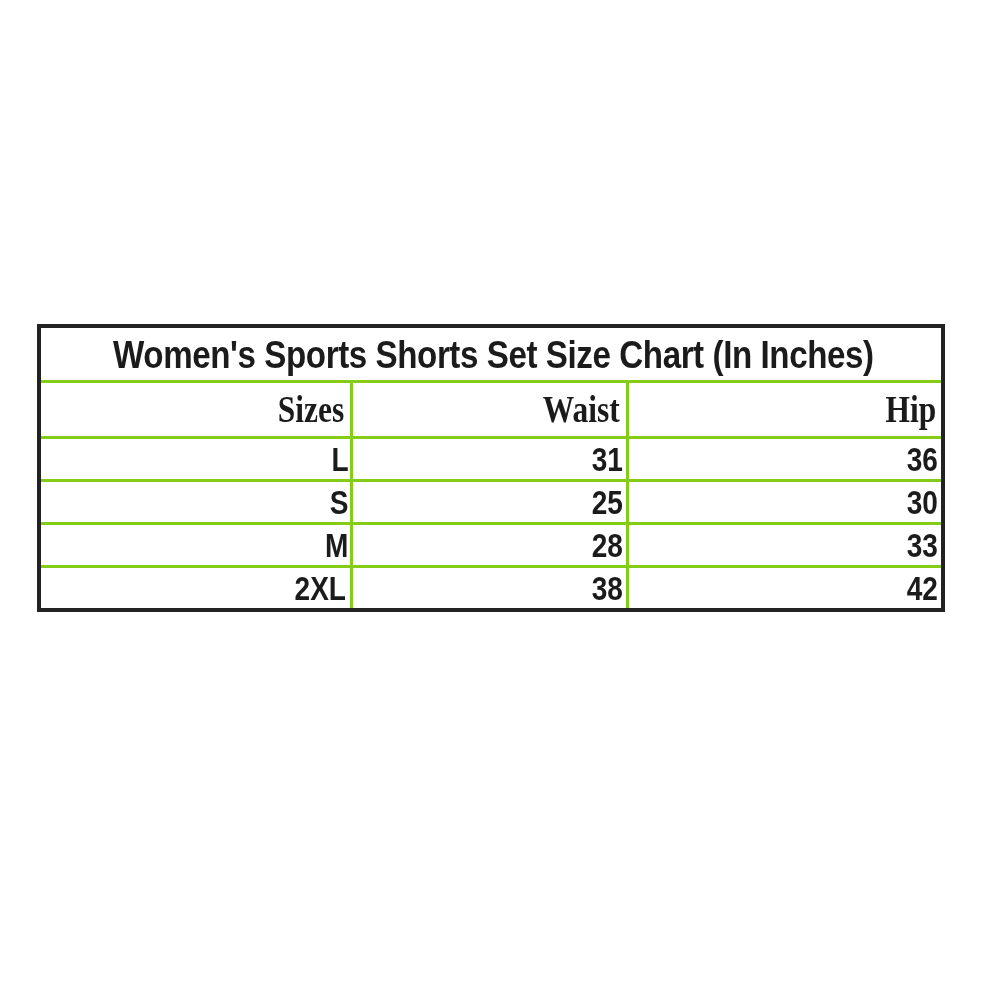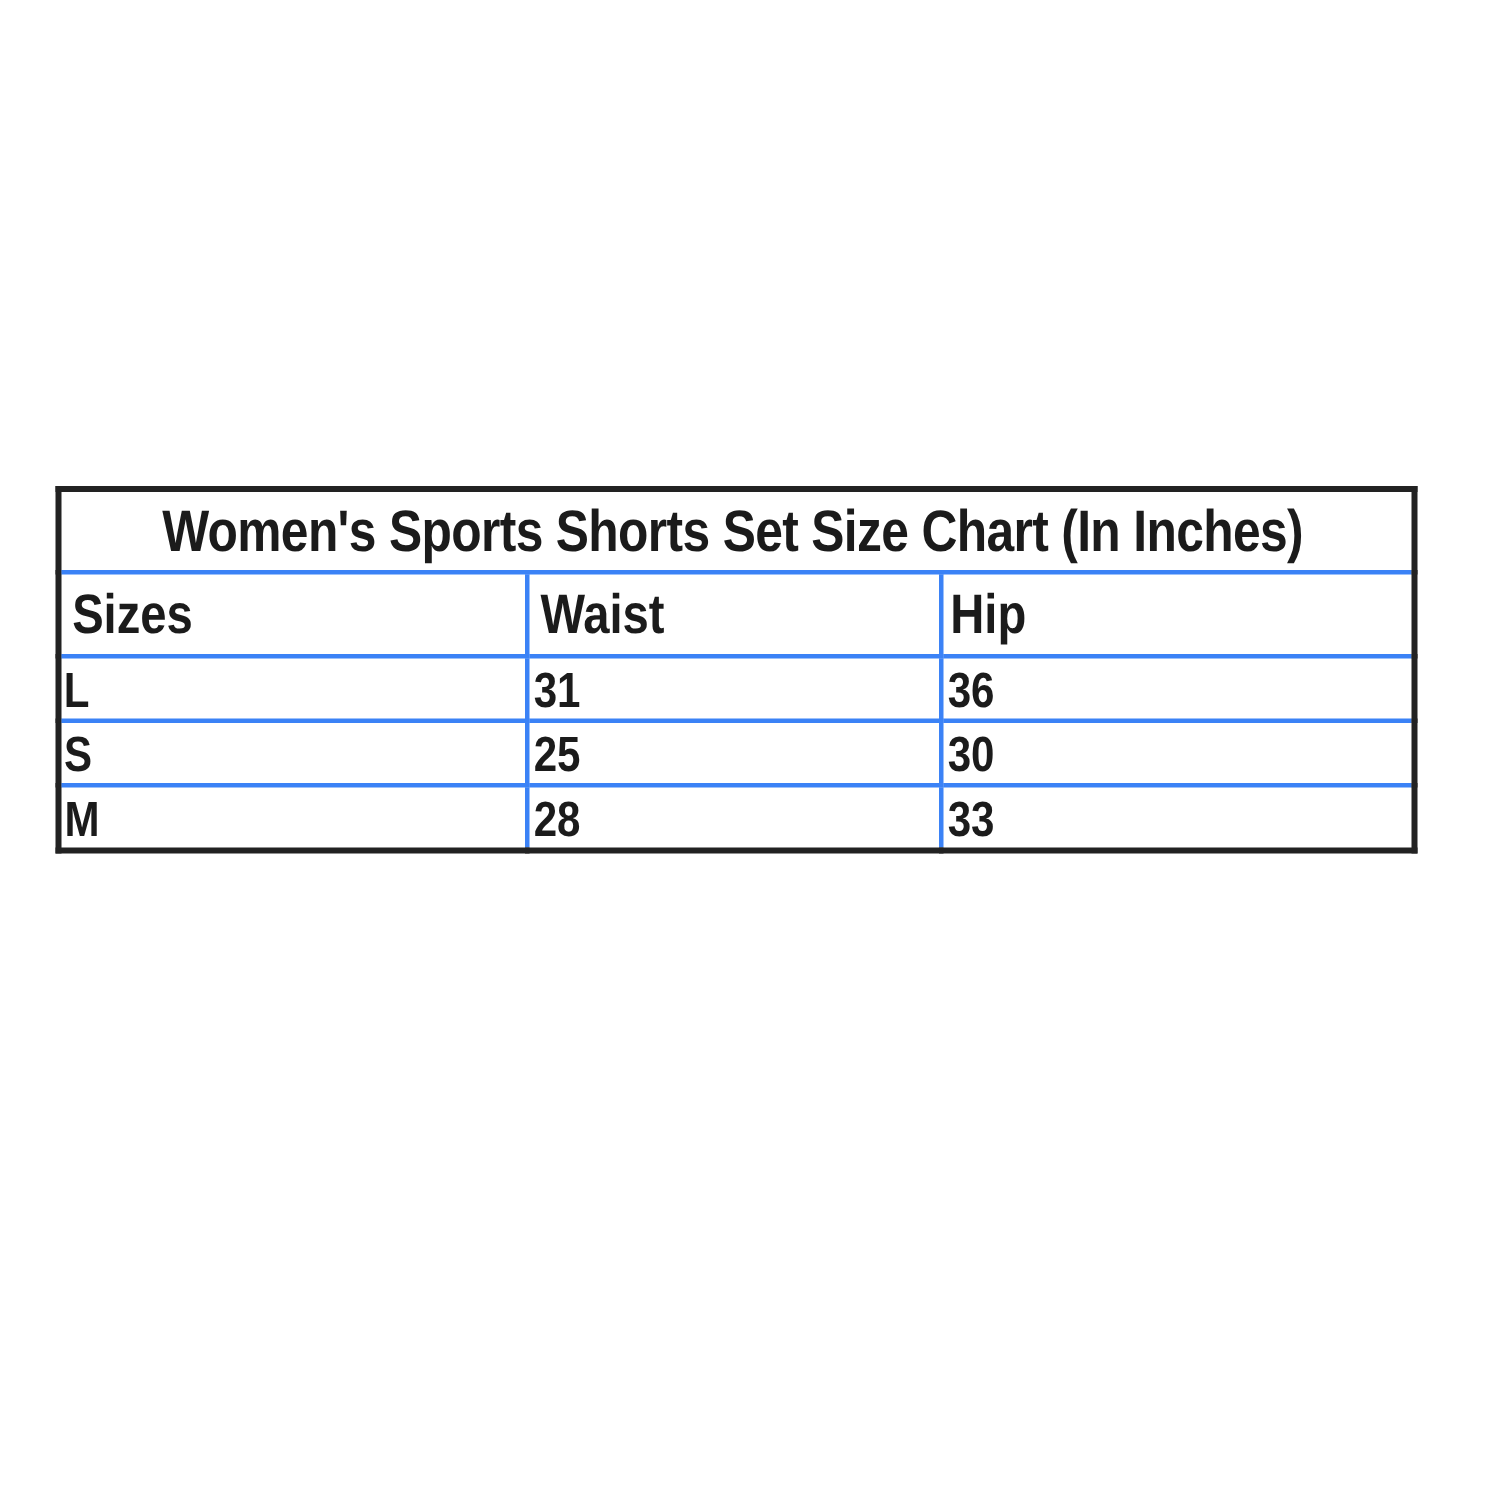--- a/index.html
+++ b/index.html
@@ -20,32 +20,33 @@
     position: absolute;
     left: 37px;
     top: 324px;
     width: 908px;
     border-collapse: collapse;
     table-layout: fixed;
     border: 4px solid #222222;
     background: #ffffff;
   }
   table.size-chart td {
-    border: 3px solid #3b82f6;
-    text-align: left;
+    border: 3px solid #84cc16;
+    text-align: right;
     vertical-align: middle;
     padding: 0;
     color: #1b1b1b;
     overflow: hidden;
   }
   td.title-cell {
     height: 52px;
   }
   td.header-cell {
     height: 53px;
+    font-family: Liberation Serif, serif;
   }
   td.data-cell {
     height: 40px;
   }
   
   .condensed {
     display: inline-block;
     transform: scaleX(0.85);
     transform-origin: center center;
     white-space: nowrap;
@@ -117,16 +118,27 @@
       </td>
       <td class="data-cell">
         <span class="condensed value-text">28</span>
       </td>
       <td class="data-cell">
         <span class="condensed value-text">33</span>
       </td>
     </tr>
 
 
+    <tr>
+      <td class="data-cell">
+        <span class="condensed value-text">2XL</span>
+      </td>
+      <td class="data-cell">
+        <span class="condensed value-text">38</span>
+      </td>
+      <td class="data-cell">
+        <span class="condensed value-text">42</span>
+      </td>
+    </tr>
 
   </tbody>
     </table>
 </div>
 
 </body></html>

